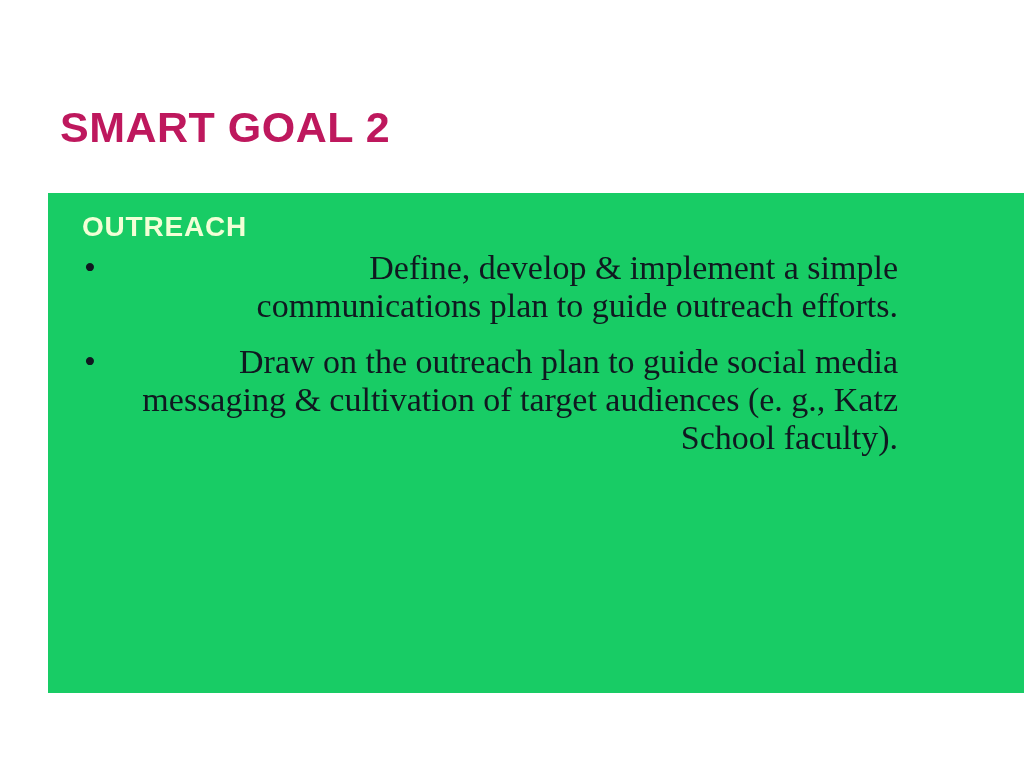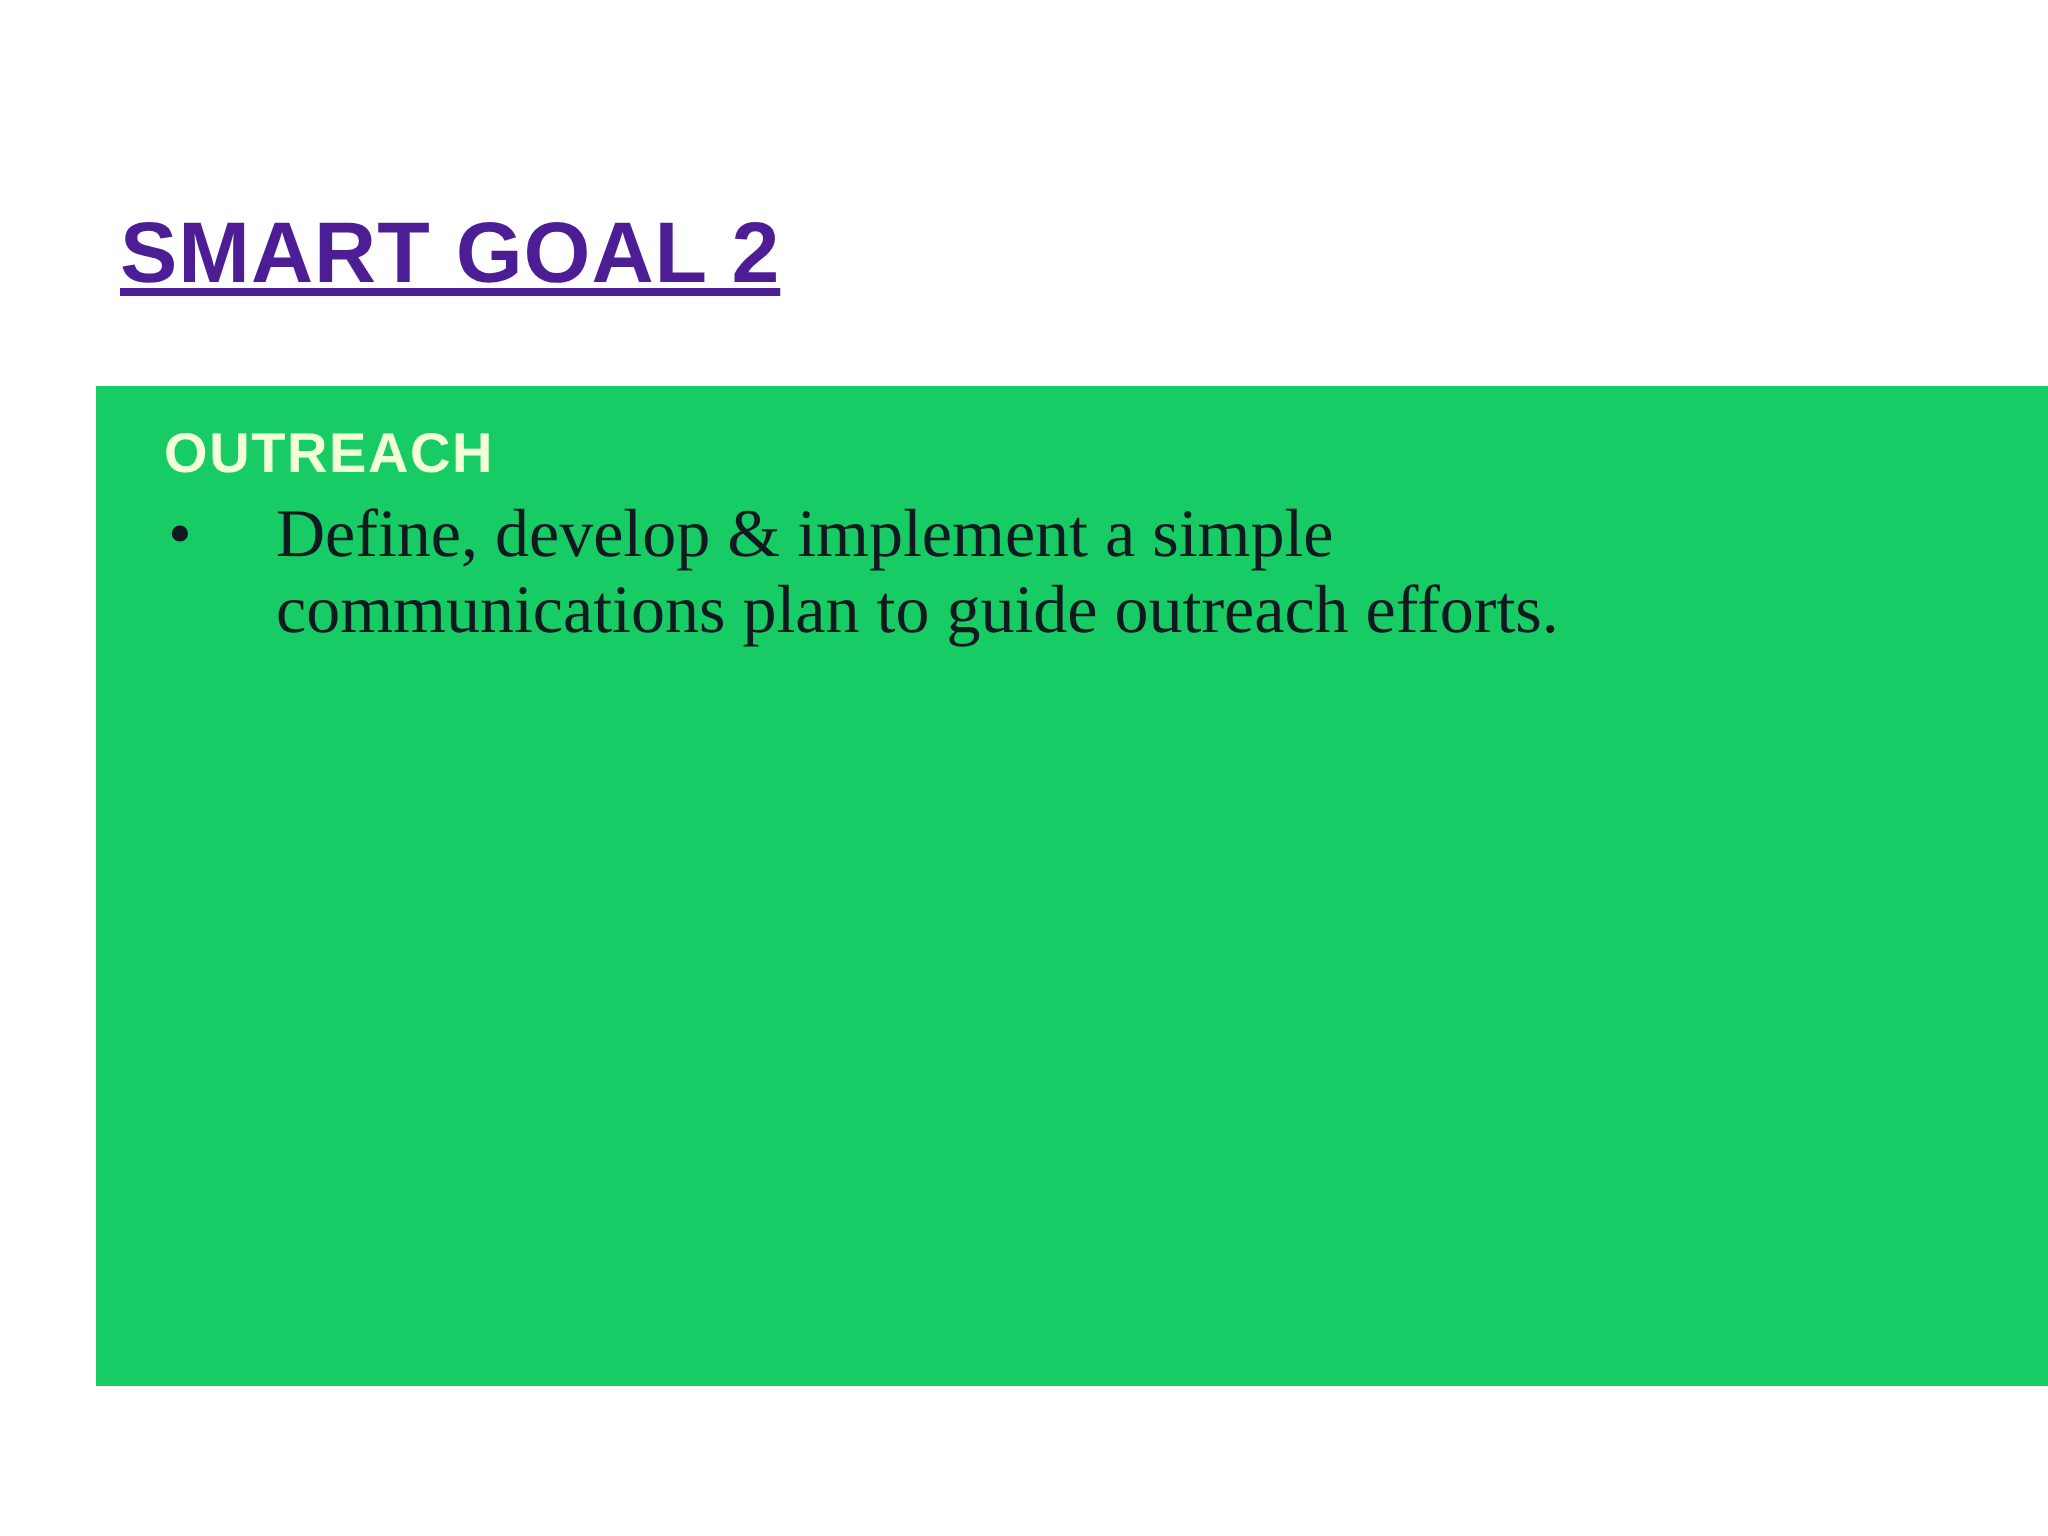--- a/index.html
+++ b/index.html
@@ -20,24 +20,23 @@
     background: #ffffff;
   }
   .slide-title {
     position: absolute;
     left: 60px;
     top: 104px;
     font-family: "Liberation Sans", sans-serif;
     font-size: 43px;
     font-weight: bold;
     letter-spacing: 0.5px;
-    color: #4c1d95;
+    color: #be185d;
     text-transform: uppercase;
     line-height: 1.1;
-    text-decoration: underline;
   }
   .content-panel {
     position: absolute;
     left: 48px;
     top: 193px;
     width: 1005px;
     height: 500px;
     background: #18cc65;
     box-sizing: border-box;
     padding: 14px 22px 0 22px;
@@ -58,20 +57,21 @@
   }
   .bullet-item {
     position: relative;
     font-family: "Liberation Serif", serif;
     font-size: 34px;
     line-height: 1.12;
     color: #101820;
     margin: 0 0 18px 0;
     padding-left: 68px;
     max-width: 760px;
+    text-align: right;
   }
   .bullet-item::before {
     content: "\2022";
     position: absolute;
     left: 14px;
     top: 0;
     font-family: "Liberation Serif", serif;
     font-size: 34px;
     color: #101820;
   }
@@ -95,20 +95,21 @@
 <div class="slide">
 
   <div class="slide-title">SMART GOAL 2</div>
 
   <div class="content-panel">
 
     <div class="panel-heading">OUTREACH</div>
 
     <ul class="bullet-list">
       <li class="bullet-item">Define, develop &amp; implement a simple communications plan to guide outreach efforts.</li>
+      <li class="bullet-item">Draw on the outreach plan to guide social media messaging &amp; cultivation of target audiences (e. g., Katz School faculty).</li>
     </ul>
 
     <div class="names">
     </div>
 
   </div>
 
 </div>
 
 </body></html>

